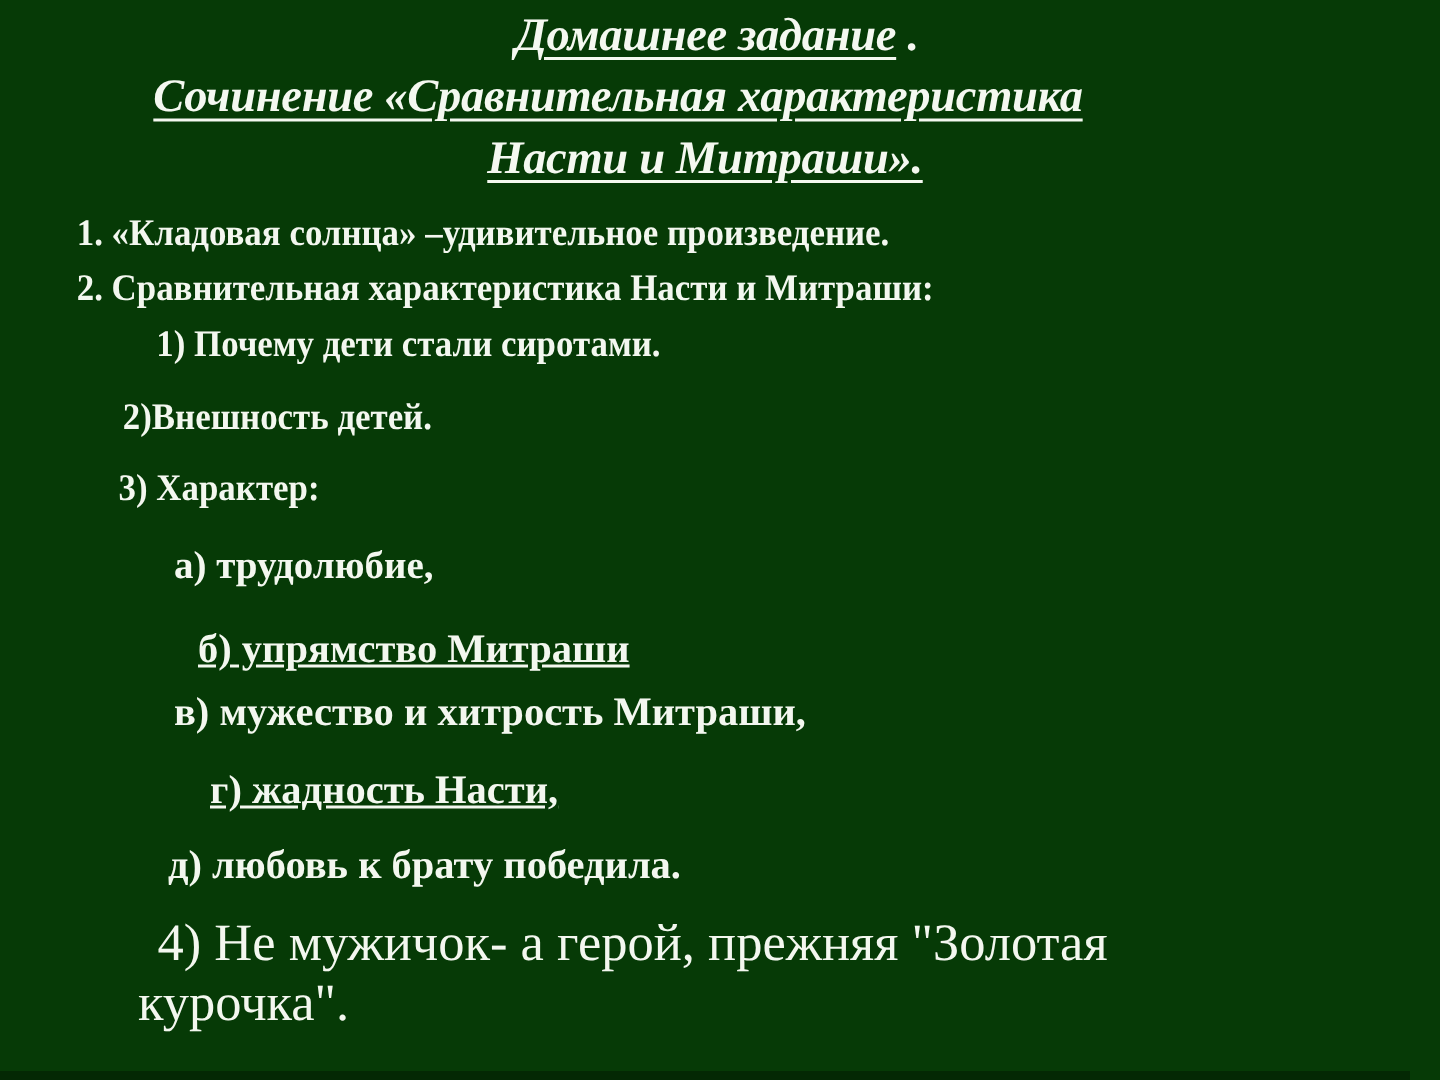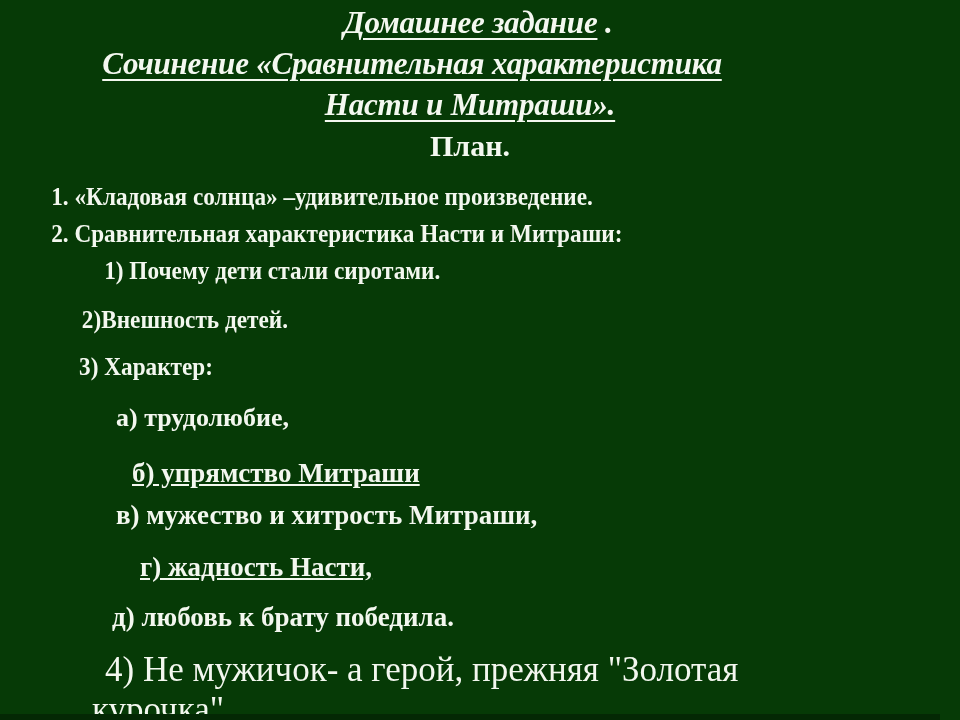--- a/index.html
+++ b/index.html
@@ -120,21 +120,20 @@
 <div class="slide">
 
   <div class="title-block">
 
     <div class="title-line title-line-1"><span class="ul">Домашнее задание</span><span> .</span></div>
 
     <div class="title-line title-line-2"><span class="ul-wide">Сочинение «Сравнительная характеристика</span></div>
 
     <div class="title-line title-line-3"><span class="ul">Насти и Митраши».</span></div>
 
-    <div class="plan-line">План.</div>
   </div>
 
   <div class="outline">
 
     <div class="row lvl-main" style="padding-left:55px;">1. «Кладовая солнца» –удивительное произведение.</div>
 
     <div class="row lvl-main" style="padding-left:55px;">2. Сравнительная характеристика Насти и Митраши:</div>
 
     <div class="row lvl-main" style="padding-left:112px;">1) Почему дети стали сиротами.</div>
 

